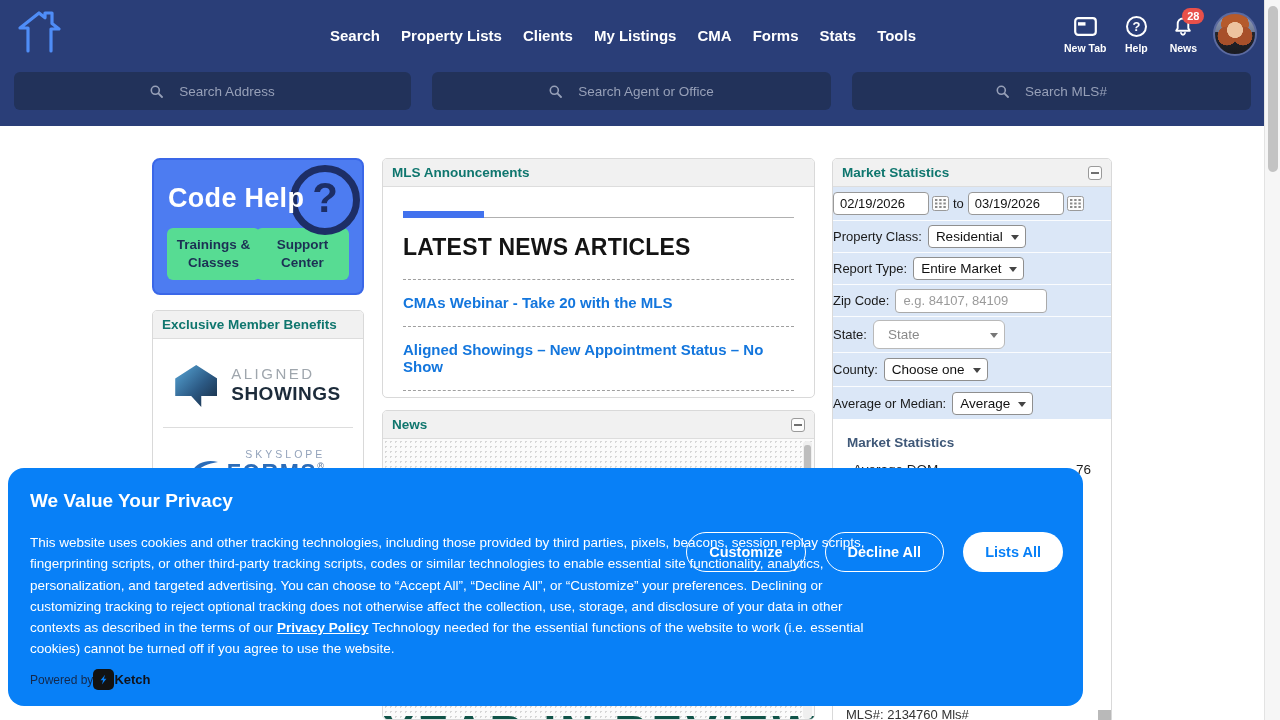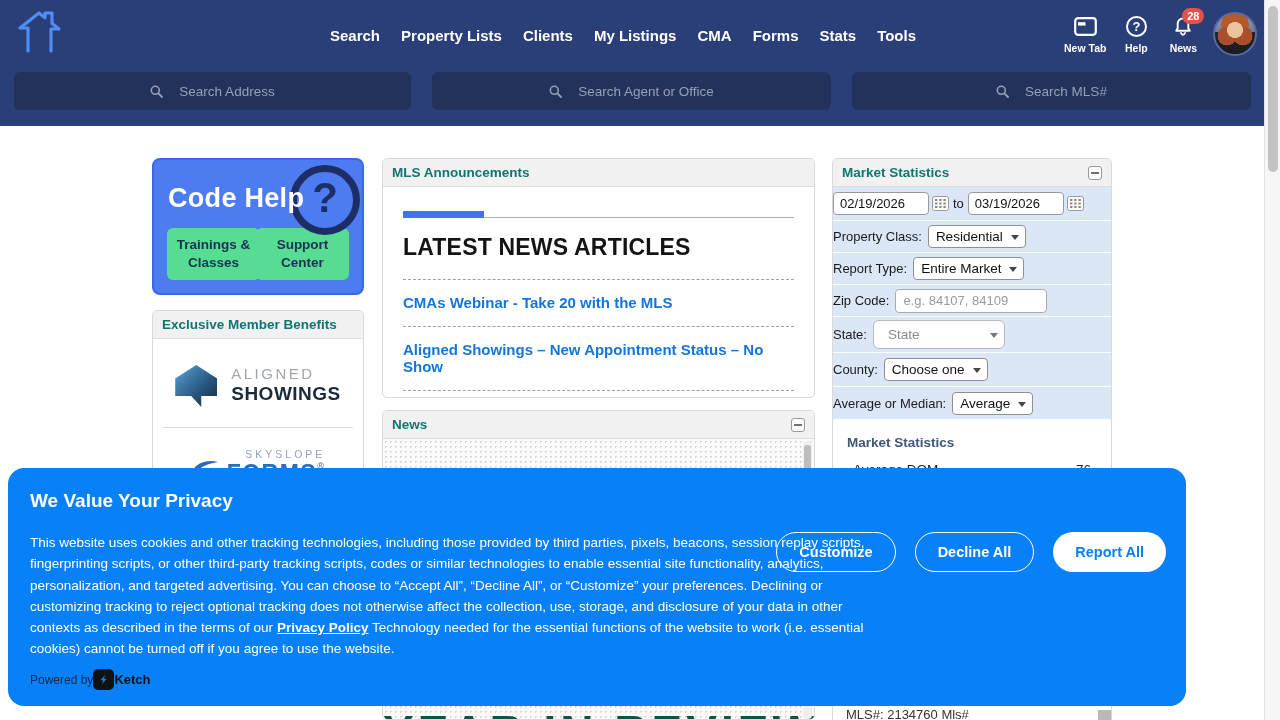--- a/index.html
+++ b/index.html
@@ -97,21 +97,21 @@
   .sel-state { height:29px; border-radius:6px; border:1px solid #b9b9b9; color:#8a8a8a; width:132px; padding-left:14px; }
   .sel-state .caret { top:12px; border-top-color:#777; }
   .zip-input { width:152px; height:24px; background:#fff; border:1px solid #aaa; border-radius:4px; display:flex; align-items:center; padding-left:7px; font-size:13px; color:#9a9a9a; cursor:text; }
   .market-results { background:#fff; padding:10px 12px 0 12px; }
   .results-title { font-size:13.5px; font-weight:700; color:#3f5878; margin:6px 0 12px 2px; }
   .stat-row { display:flex; justify-content:space-between; padding:0 8px 0 8px; font-size:13.5px; color:#1c1c1c; }
   .market-partial { position:absolute; left:13px; top:548px; font-size:13px; color:#333; white-space:nowrap; }
   .market-grayblock { position:absolute; left:265px; top:551px; width:13px; height:11px; background:#b9b9b9; }
 
   
-  .cookie { position:absolute; left:8px; top:468px; width:1178px; height:238px; background:#0880f7; border-radius:16px; z-index:10; color:#fff; }
+  .cookie { position:absolute; left:8px; top:468px; width:1075px; height:238px; background:#0880f7; border-radius:16px; z-index:10; color:#fff; }
   .ck-title { position:absolute; left:22px; top:22px; font-size:19px; font-weight:700; }
   .ck-body { position:absolute; left:22px; top:64px; width:852px; font-size:13.5px; line-height:21.3px; color:#fff; }
   .ck-link { color:#fff; font-weight:700; text-decoration:underline; cursor:pointer; }
   .ck-buttons { position:absolute; top:64px; right:20px; display:flex; gap:19px; }
   .ck-btn { height:40px; padding:0 22px; border-radius:20px; font-family:"Liberation Sans",sans-serif; font-size:14.5px; font-weight:700; cursor:pointer; background:rgba(0,0,0,0); border:1.5px solid #fff; color:#fff; }
   .ck-btn.solid { background:#fff; color:#0880f7; border:none; }
   .powered { position:absolute; left:22px; bottom:16px; display:flex; align-items:center; }
   .powered-label { font-size:12px; color:#14284b; }
   .ketch-box { width:21px; height:21px; background:#121212; border-radius:5px; display:flex; align-items:center; justify-content:center; }
   .brand-label { font-size:13px; font-weight:600; color:#10121a; }
@@ -363,21 +363,21 @@
     <div class="market-partial">MLS#: 2134760  Mls#</div>
     <div class="market-grayblock"></div>
   </div>
 
   <div class="cookie">
     <div class="ck-title">We Value Your Privacy</div>
     <div class="ck-body"><span>This website uses cookies and other tracking technologies, including those provided by third parties, pixels, beacons, session replay scripts, fingerprinting scripts, or other third-party tracking scripts, codes or similar technologies to enable essential site functionality, analytics, personalization, and targeted advertising. You can choose to “Accept All”, “Decline All”, or “Customize” your preferences. Declining or customizing tracking to reject optional tracking does not otherwise affect the collection, use, storage, and disclosure of your data in other contexts as described in the terms of our </span><a class="ck-link">Privacy Policy</a><span> Technology needed for the essential functions of the website to work (i.e. essential cookies) cannot be turned off if you agree to use the website.</span></div>
     <div class="ck-buttons">
       <button class="ck-btn">Customize</button>
       <button class="ck-btn">Decline All</button>
-      <button class="ck-btn solid">Report All</button>
+      <button class="ck-btn solid">Lists All</button>
     </div>
     <div class="powered">
       <span class="powered-label">Powered by</span>
       <span class="ketch-box">
         <svg width="13" height="13" viewBox="0 0 20 20">
             <path d="M12.5 2.5 L5.5 11 H9.5 L7.5 17.5 L14.5 9 H10.5 Z" fill="#0880f7"></path>
           </svg>
       </span>
       <span class="brand-label">Ketch</span>
     </div>

